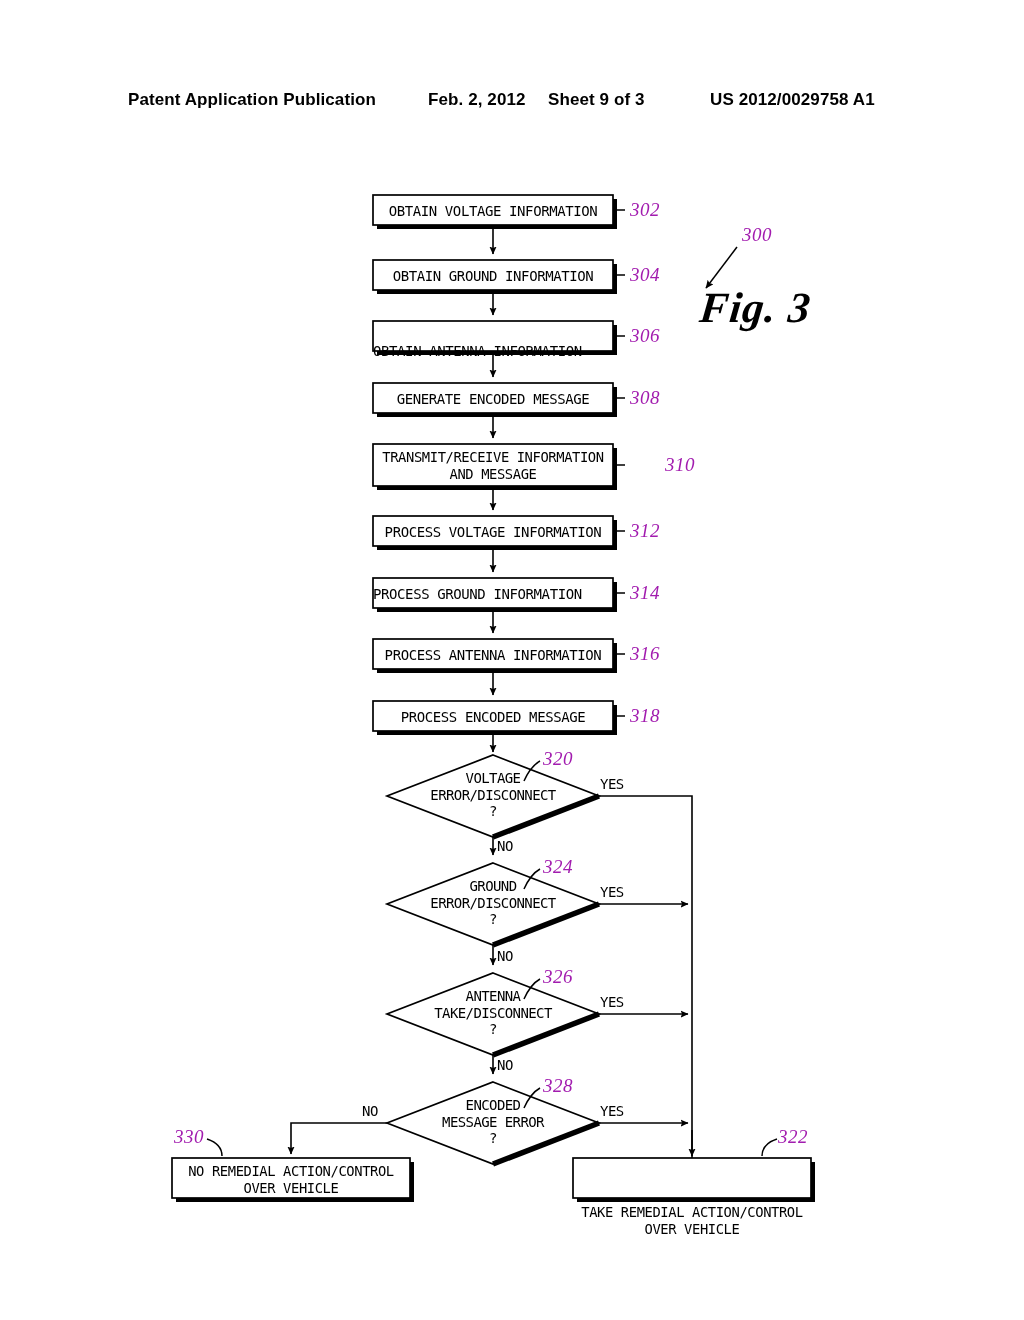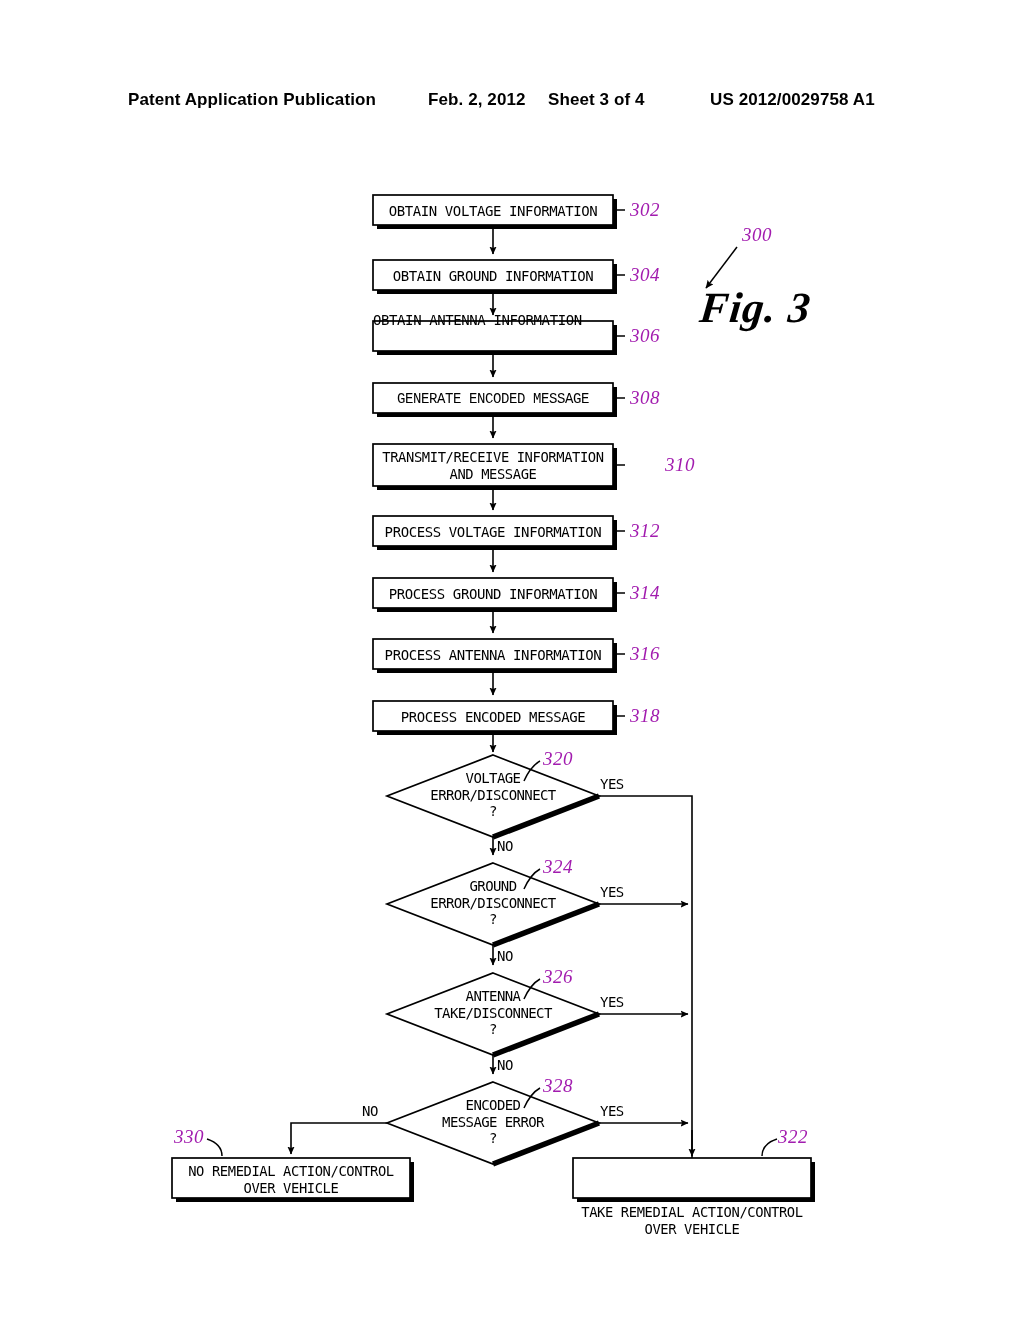--- a/index.html
+++ b/index.html
@@ -109,21 +109,21 @@
     color: #a21caf;
     white-space: nowrap;
   }
 </style>
 </head>
 <body>
 
 <div id="page-header">
   <span id="hdr-pub" class="hdr-cell">Patent Application Publication</span>
   <span id="hdr-date" class="hdr-cell">Feb. 2, 2012</span>
-  <span id="hdr-sheet" class="hdr-cell">Sheet 3 of 4</span>
+  <span id="hdr-sheet" class="hdr-cell">Sheet 9 of 3</span>
   <span id="hdr-num" class="hdr-cell">US 2012/0029758 A1</span>
 </div>
 
 <div id="figure">
 <svg width="1024" height="1320" viewBox="0 0 1024 1320" xmlns="http://www.w3.org/2000/svg">
   <defs>
     <marker id="arrow" markerWidth="10" markerHeight="10" refX="7.5" refY="3.6" orient="auto" markerUnits="userSpaceOnUse">
       <path d="M0,0 L8,3.6 L0,7.2 L1.6,3.6 z" fill="#000"></path>
     </marker>
   </defs>
@@ -221,26 +221,26 @@
 
     <path d="M737,247 L706,288" stroke-width="1.5" marker-end="url(#arrow)"></path>
   </g>
 </svg>
 </div>
 
 <div id="fig-caption">Fig. 3</div>
 
 <div class="node-text" style="left:373px; top:203px; width:240px;">OBTAIN VOLTAGE INFORMATION</div>
 <div class="node-text" style="left:373px; top:268px; width:240px;">OBTAIN GROUND INFORMATION</div>
-<div class="node-text" style="left:373px; top:312px; width:202px;">OBTAIN ANTENNA INFORMATION</div>
-<div class="node-text" style="left:373px; top:391px; width:240px;font-family:Liberation Mono, monospace;">GENERATE ENCODED MESSAGE</div>
+<div class="node-text" style="left:373px; top:343px; width:202px;">OBTAIN ANTENNA INFORMATION</div>
+<div class="node-text" style="left:373px; top:391px; width:240px;">GENERATE ENCODED MESSAGE</div>
 <div class="node-text small" style="left:373px; top:449px; width:240px;">TRANSMIT/RECEIVE INFORMATION
 AND MESSAGE</div>
 <div class="node-text" style="left:373px; top:524px; width:240px;">PROCESS VOLTAGE INFORMATION</div>
-<div class="node-text" style="left:373px; top:586px; width:240px;">PROCESS GROUND INFORMATION</div>
+<div class="node-text" style="left:373px; top:586px; width:192px;">PROCESS GROUND INFORMATION</div>
 <div class="node-text" style="left:373px; top:647px; width:240px;">PROCESS ANTENNA INFORMATION</div>
 <div class="node-text" style="left:373px; top:709px; width:240px;">PROCESS ENCODED MESSAGE</div>
 
 <div class="diamond-text" style="left:388px; top:770px; width:210px;">VOLTAGE
 ERROR/DISCONNECT
 ?</div>
 <div class="diamond-text" style="left:388px; top:878px; width:210px;">GROUND
 ERROR/DISCONNECT
 ?</div>
 <div class="diamond-text" style="left:388px; top:988px; width:210px;">ANTENNA

